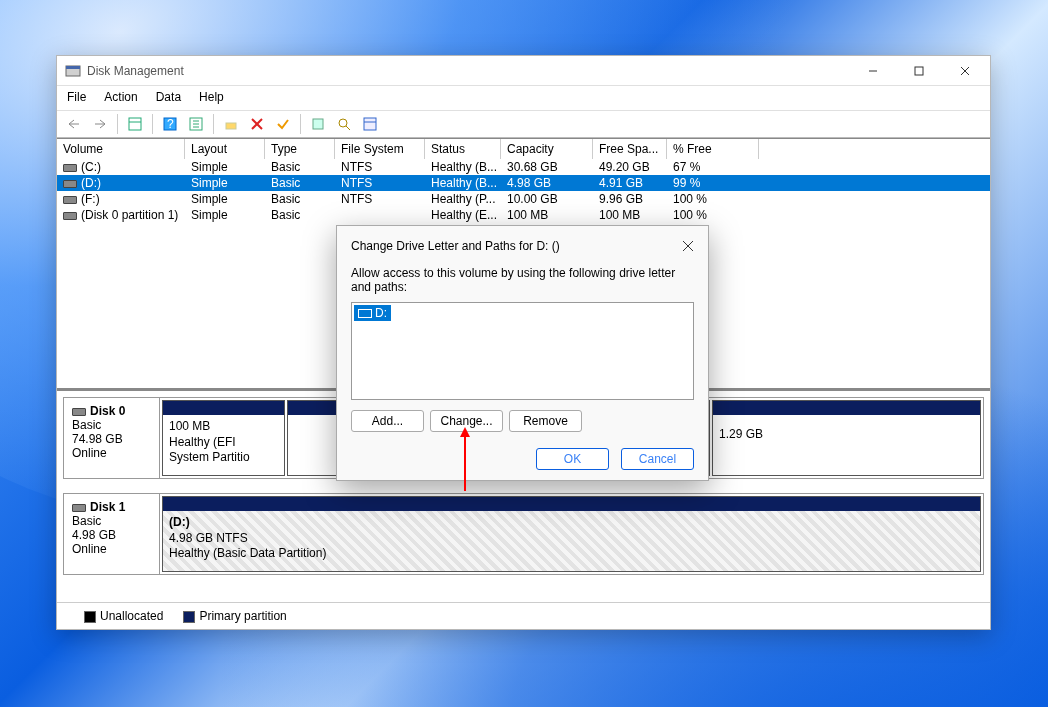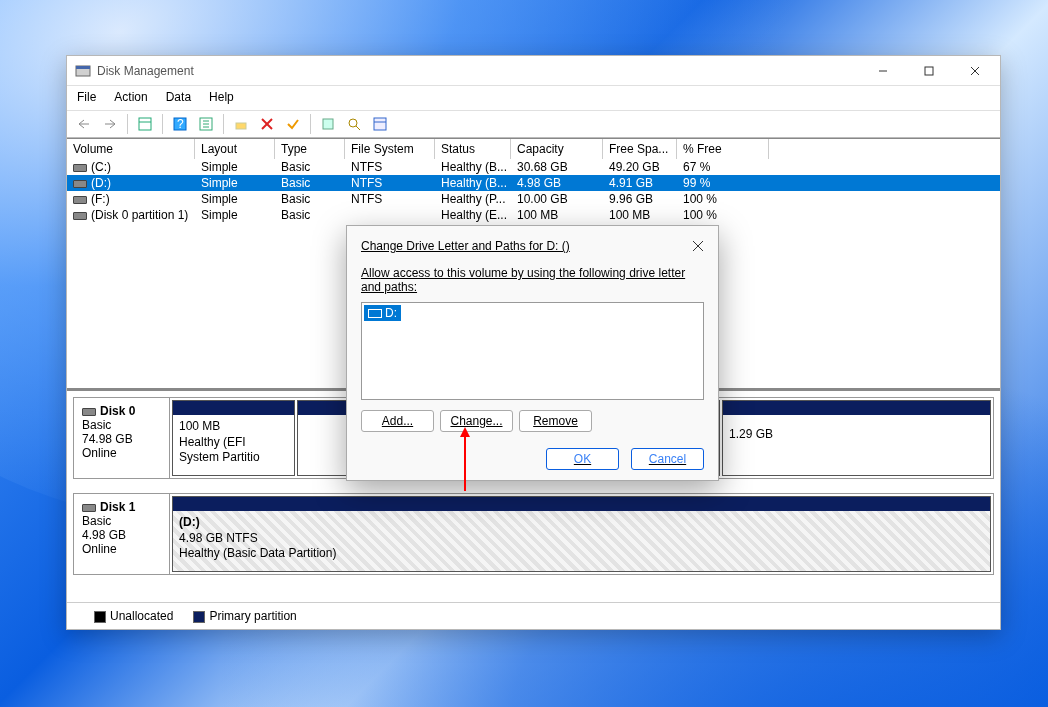--- a/index.html
+++ b/index.html
@@ -2,21 +2,21 @@
 <html><head>
 <meta charset="utf-8">
 <style>
 * { box-sizing: border-box; margin: 0; padding: 0; font-family: "Segoe UI", Tahoma, sans-serif; font-size: 12px; }
 body { width: 1048px; height: 707px; background: linear-gradient(135deg, #5aa3ff 0%, #0a5ee0 40%, #d4e9ff 60%, #0a5ee0 100%); position: relative; overflow: hidden; }
 
 .bgwave { position: absolute; border-radius: 50%; }
 .bgwave.a { width: 1200px; height: 800px; background: radial-gradient(ellipse at 30% 30%, rgba(255,255,255,0.8) 0%, rgba(120,180,255,0.5) 30%, transparent 60%); top: -300px; left: -200px; transform: rotate(-20deg); }
 .bgwave.b { width: 1400px; height: 900px; background: radial-gradient(ellipse at 60% 60%, rgba(10,94,224,0.9) 0%, rgba(10,94,224,0.6) 30%, transparent 55%); bottom: -400px; right: -400px; transform: rotate(15deg); }
 
-.window { position: absolute; background: #fff; border: 1px solid #b7b7b7; box-shadow: 0 6px 24px rgba(0,0,0,0.25); margin-left: 10px; }
+.window { position: absolute; background: #fff; border: 1px solid #b7b7b7; box-shadow: 0 6px 24px rgba(0,0,0,0.25); }
 .main-window { top: 55px; left: 56px; width: 935px; height: 575px; display: flex; flex-direction: column; }
 
 .titlebar { display: flex; align-items: center; height: 30px; padding: 0 2px 0 8px; background: #fff; border-bottom: 1px solid #e0e0e0; }
 .titlebar .app-icon { width: 16px; height: 16px; margin-right: 6px; }
 .titlebar .title { color: #555; flex: 1; }
 .win-controls { display: flex; }
 .win-controls button { width: 46px; height: 28px; border: none; background: transparent; display: flex; align-items: center; justify-content: center; }
 
 .menubar { display: flex; gap: 18px; padding: 4px 10px 6px 10px; }
 .menubar span { cursor: default; }
@@ -44,21 +44,21 @@
 .part { border:1px solid #555; display:flex; flex-direction:column; }
 .part .cap { height:14px; background:#0b1e5e;}
 .part .body { flex:1; padding:4px 6px; line-height:1.3;}
 .hatch .body { background: repeating-linear-gradient(45deg,#f5f5f5,#f5f5f5 4px,#e3e3e3 4px,#e3e3e3 8px);} 
 
 .legend { display:flex; align-items:flex-end; gap:20px; padding:6px 27px; border-top:1px solid #ccc;}
 .swatch{width:12px;height:12px;display:inline-block;border:1px solid #666;margin-right:4px;vertical-align:middle;}
 .sw-unalloc{background:#000;} .sw-primary{background:#0b1e5e;}
 
 
-.dialog { top: 225px; left: 336px; width: 373px; height: 256px; border:1px solid #aaa; box-shadow:0 10px 30px rgba(0,0,0,0.35); background:#f9f9f9; display:flex; flex-direction:column;text-decoration:underline;}
+.dialog { top: 225px; left: 336px; width: 373px; height: 256px; border:1px solid #aaa; box-shadow:0 10px 30px rgba(0,0,0,0.35); background:#f9f9f9; display:flex; flex-direction:column;}
 .dialog .dtitle { display:flex; align-items:center; padding:8px 8px 4px 14px;}
 .dialog .dtitle span{flex:1;}
 .dialog .closebtn{width:24px;height:24px;display:flex;align-items:center;justify-content:center;background:transparent;border:none;}
 .dialog .msg{padding:4px 14px 6px 14px;}
 .dialog .listbox{margin:2px 14px 6px 14px;height:106px;border:1px solid #999;background:#fff;padding:2px;}
 .dialog .listbox .item{display:inline-flex;align-items:center;background:#0078d4;color:#fff;padding:0 4px;height:16px;}
 .dialog .listbox .dg{background:#0078d4;color:#fff;border:1px solid #fff;width:14px;height:9px;margin-right:3px;}
 .dialog .btnrow{display:flex;gap:6px;padding:4px 14px 2px 14px;}
 .dialog .btnrow button, .dialog .okrow button{width:73px;height:22px;background:#fff;border:1px solid #aaa;border-radius:3px;}
 .dialog .okrow{display:flex;justify-content:flex-end;gap:12px;padding:14px 14px 10px 14px;}

